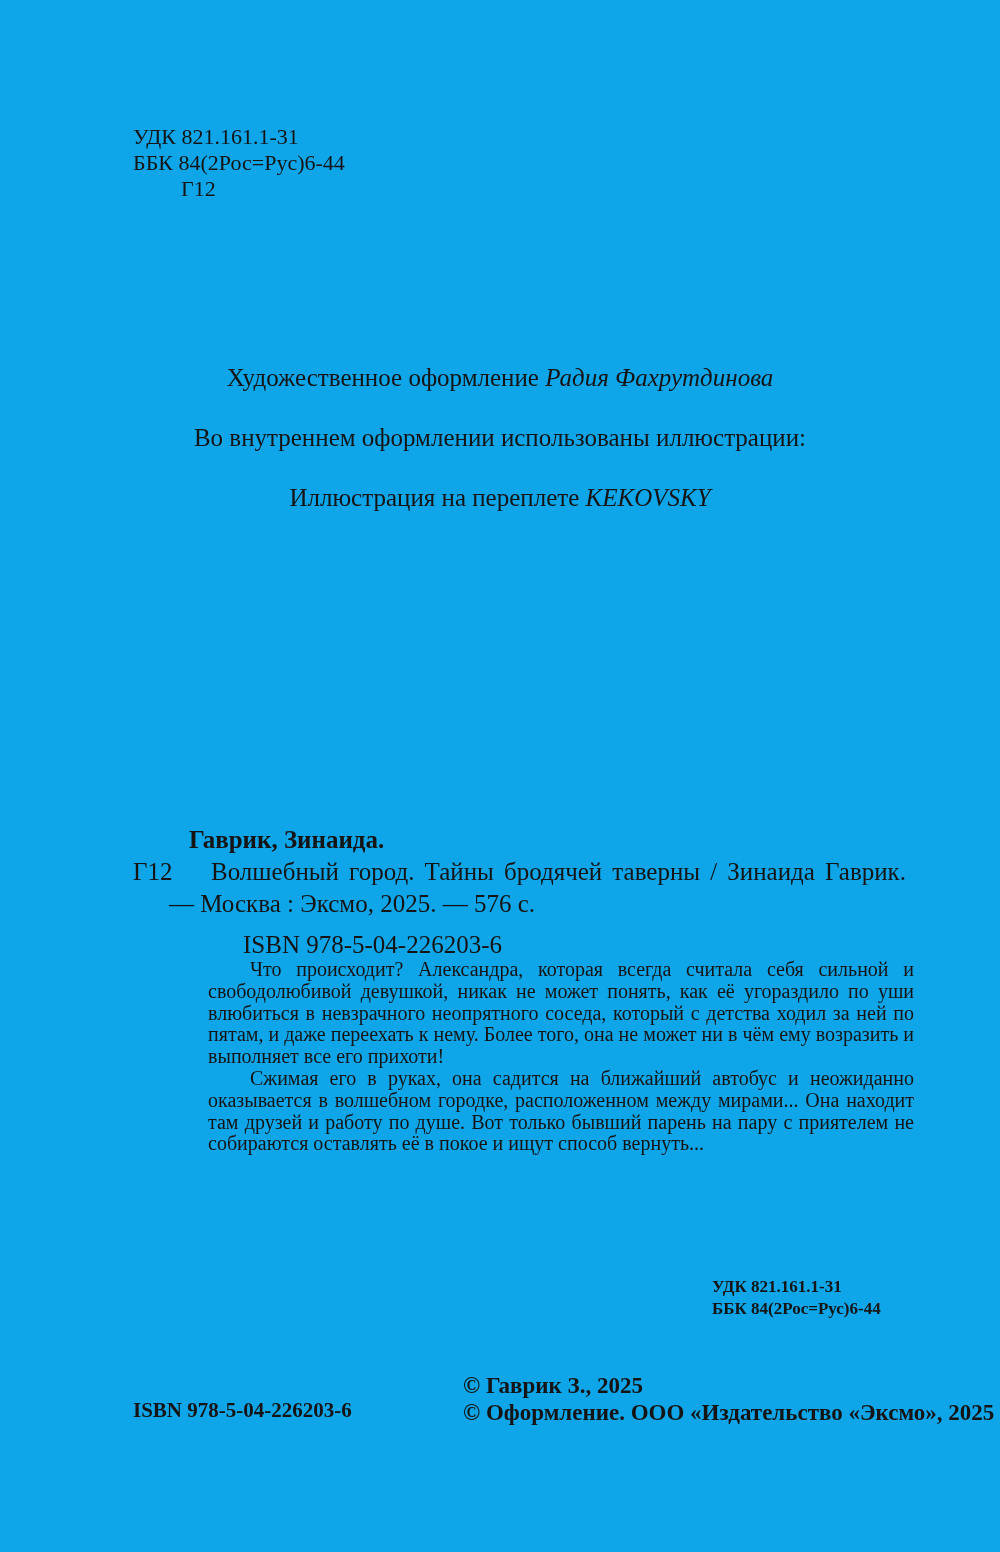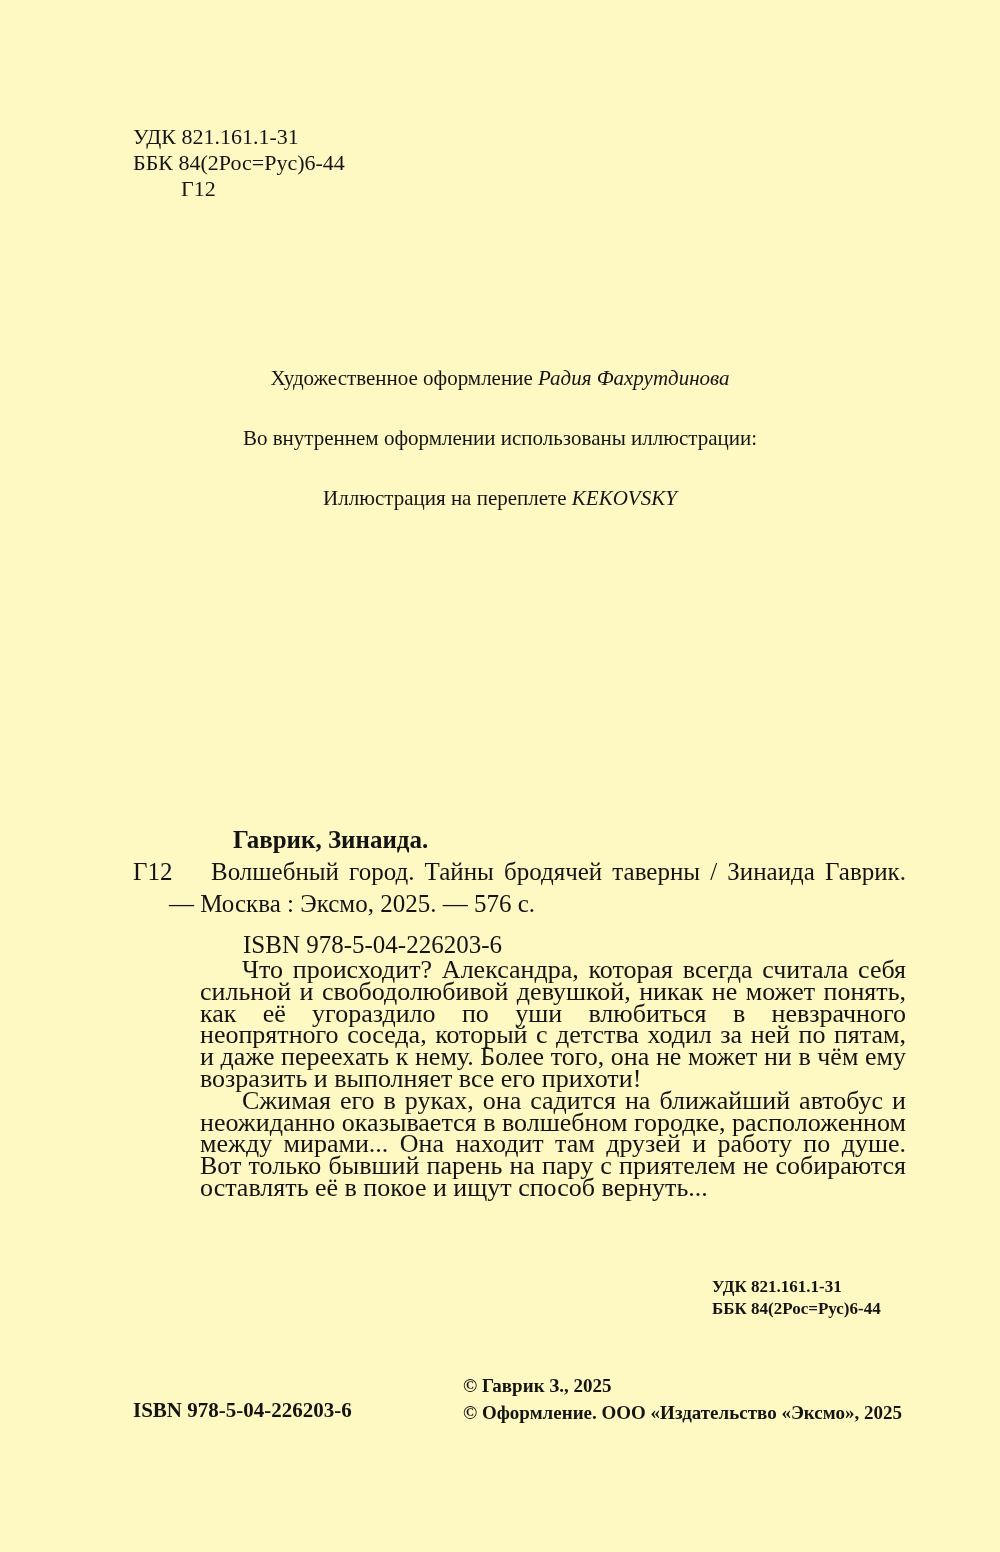--- a/index.html
+++ b/index.html
@@ -1,21 +1,21 @@
 <!DOCTYPE html>
 <html lang="ru"><head>
 <meta charset="utf-8">
 <style>
   html, body { margin: 0; padding: 0; background: #e8e8e8; }
   .page {
     position: relative;
     width: 1000px;
     height: 1552px;
     margin: 0 auto;
-    background: #fef9c3;
+    background: #0ea5e9;
     color: #141414;
     font-family: "Liberation Serif", "DejaVu Serif", serif;
     overflow: hidden;
   }
   .page p { margin: 0; }
   .it { font-style: italic; }
 
   
   .top-codes {
     position: absolute;
@@ -27,60 +27,60 @@
   }
   .top-codes .sign { padding-left: 48px; }
 
   
   .credits {
     position: absolute;
     left: 0;
     right: 0;
     top: 362px;
     text-align: center;
-    font-size: 21px;
+    font-size: 25px;
     line-height: 32px;
   }
   .credits .gap-above { margin-top: 28px; }
 
   
   .catalog {
     position: absolute;
     left: 133px;
     top: 824px;
     width: 773px;
     font-size: 25px;
     line-height: 32px;
   }
   .catalog .code {
     position: absolute;
     left: 0;
     top: 32px;
   }
   .catalog .author {
-    margin-left: 100px;
+    margin-left: 56px;
     font-weight: bold;
   }
   .catalog .desc {
     margin-left: 36px;
     text-indent: 42px;
     text-align: justify;
   }
   .catalog .isbn {
     margin-left: 110px;
     margin-top: 9px;
   }
 
   
   .annotation {
     position: absolute;
-    left: 200px;
+    left: 208px;
     top: 959px;
     width: 706px;
-    font-size: 26px;
+    font-size: 20px;
     line-height: 21.8px;
     text-align: justify;
   }
   .annotation p { text-indent: 42px; }
 
   
   .bottom-codes {
     position: absolute;
     left: 712px;
     top: 1276px;
@@ -96,21 +96,21 @@
     left: 133px;
     top: 1398px;
     font-size: 21px;
     font-weight: bold;
     white-space: nowrap;
   }
   .footer-copy {
     position: absolute;
     left: 463px;
     top: 1372px;
-    font-size: 19px;
+    font-size: 23px;
     font-weight: bold;
     line-height: 27px;
     white-space: nowrap;
   }
 </style>
 </head>
 <body>
 
 <div class="page">
 

